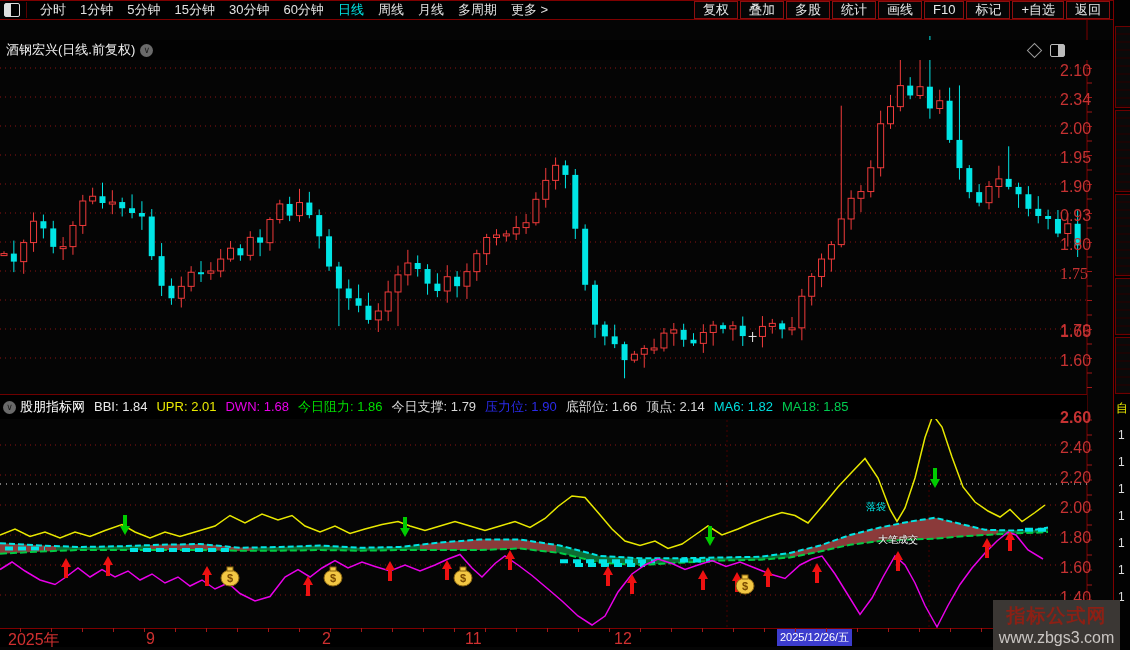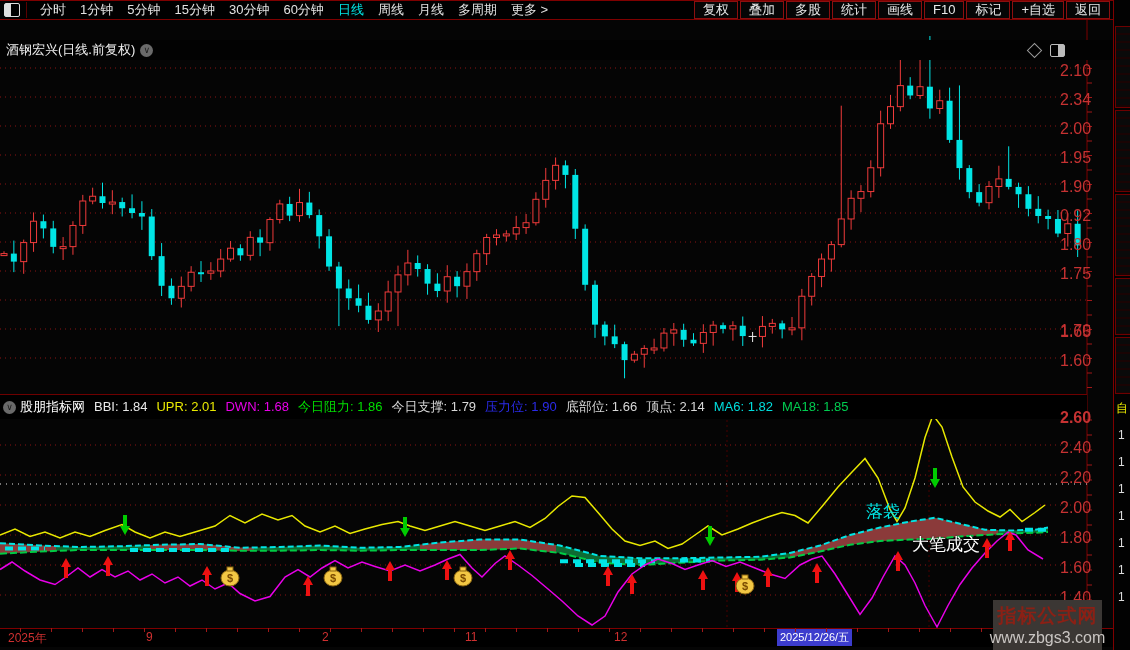--- a/index.html
+++ b/index.html
@@ -27,34 +27,34 @@
   #panel-ico{width:13px;height:11px;border:1px solid #bbb;border-radius:2px;
     background:linear-gradient(90deg,#000 0 55%,#bbb 55%);}
   
   #ind-header{left:0;top:394px;width:1087px;height:24px;background:#000;border-top:1px solid #6e0000;
     display:flex;align-items:center;font-size:13px;white-space:nowrap;overflow:hidden;}
   .ind-field{margin-right:9px;}
   
   .ylab{position:absolute;color:#c63232;font-size:16px;width:34px;text-align:left;left:1060px;}
   
   #xaxis{left:0;top:628px;width:1113px;height:19px;background:#000;border-top:1px solid #7e0000;box-sizing:border-box;}
-  .xlab{position:absolute;top:630px;color:#cf3030;font-size:12px;}
+  .xlab{position:absolute;top:630px;color:#cf3030;font-size:16px;}
   #datebox{position:absolute;top:629px;background:#3c3ccd;color:#fff;font-size:11px;padding:1px 3px;}
   
   #rstrip{left:1113px;top:0;width:17px;height:650px;background:#020202;border-left:1px solid #7e0000;box-sizing:border-box;}
   .rbox{position:absolute;left:1115px;width:14px;border:1px solid #6e0000;
     background:repeating-linear-gradient(#0a0a0a 0 6px,#1a0404 6px 8px);}
   #rtab{position:absolute;left:1116px;top:400px;color:#e8e800;font-size:12px;width:14px;overflow:hidden;}
   .rdig{position:absolute;left:1118px;color:#ddd;font-size:12px;}
   
-  .anno{position:absolute;font-size:17px;white-space:nowrap;}
+  .anno{position:absolute;font-size:10px;white-space:nowrap;}
   #anno-luodai{color:#00e5e5;}
   #anno-dabi{color:#fff;text-shadow:0 0 2px #000;}
   
-  #wm{left:993px;top:600px;width:109px;height:50px;background:#3b3734;z-index:30;
+  #wm{left:993px;top:600px;width:127px;height:50px;background:#3b3734;z-index:30;
     display:flex;flex-direction:column;align-items:center;justify-content:center;}
   #wm-l1{color:#8b2015;font-size:19px;font-weight:bold;letter-spacing:1px;}
   #wm-l2{color:#c9c5c2;font-size:16px;}
   svg{position:absolute;left:0;top:0;}
 </style>
 </head>
 <body>
 
 <div id="stage">
 
@@ -660,43 +660,43 @@
     <span class="circ-chip" style="margin:0 4px 0 3px;">∨</span>
     <span class="ind-field" style="color:#ffffff;">股朋指标网</span>
     <span id="ind-fields"><span class="ind-field" style="color: rgb(232, 232, 232);">BBI: 1.84</span><span class="ind-field" style="color: rgb(232, 232, 0);">UPR: 2.01</span><span class="ind-field" style="color: rgb(232, 0, 232);">DWN: 1.68</span><span class="ind-field" style="color: rgb(0, 221, 0);">今日阻力: 1.86</span><span class="ind-field" style="color: rgb(216, 216, 216);">今日支撑: 1.79</span><span class="ind-field" style="color: rgb(42, 42, 232);">压力位: 1.90</span><span class="ind-field" style="color: rgb(216, 216, 216);">底部位: 1.66</span><span class="ind-field" style="color: rgb(216, 216, 216);">顶点: 2.14</span><span class="ind-field" style="color: rgb(0, 221, 221);">MA6: 1.82</span><span class="ind-field" style="color: rgb(0, 204, 80);">MA18: 1.85</span></span>
   </div>
 
   <div id="xaxis" class="abs"></div>
   <div id="xlabels"></div>
   <div id="datebox" style="left: 777px;">2025/12/26/五</div>
 
   <div id="anno-luodai" class="anno" style="left: 866px; top: 500px;">落袋</div>
-  <div id="anno-dabi" class="anno" style="left: 912px; top: 533px;">大笔成交</div>
+  <div id="anno-dabi" class="anno" style="left: 878px; top: 533px;">大笔成交</div>
 
   <div id="rstrip" class="abs"></div>
   <div class="rbox" style="top:26px;height:80px;"></div>
   <div class="rbox" style="top:110px;height:80px;"></div>
   <div class="rbox" style="top:194px;height:80px;"></div>
   <div class="rbox" style="top:278px;height:55px;"></div>
   <div class="rbox" style="top:337px;height:55px;"></div>
   <div id="rtab">自</div>
   <div id="rdigits"></div>
 
   <div id="wm" class="abs">
     <div id="wm-l1">指标公式网</div>
     <div id="wm-l2">www.zbgs3.com</div>
   </div>
 <div class="ylab" style="top: 62px;">2.10</div>
     <div class="ylab" style="top: 91px;">2.34</div>
     <div class="ylab" style="top: 120px;">2.00</div>
     <div class="ylab" style="top: 149px;">1.95</div>
     <div class="ylab" style="top: 178px;">1.90</div>
-    <div class="ylab" style="top: 207px;">0.92</div>
+    <div class="ylab" style="top: 207px;">0.93</div>
     <div class="ylab" style="top: 236px;">1.80</div>
-    <div class="ylab" style="top: 265px;">1.75</div>
+    <div class="ylab" style="top: 265px; font-family: Liberation Serif, serif;">1.75</div>
     <div class="ylab" style="top: 294px; margin-top: 28px;">1.70</div>
     <div class="ylab" style="top: 323px;">1.65</div>
     <div class="ylab" style="top: 352px;">1.60</div>
     <div class="ylab" style="top: 409px; font-weight: bold;">2.60</div>
     <div class="ylab" style="top: 439px;">2.40</div>
     <div class="ylab" style="top: 469px;">2.20</div>
     <div class="ylab" style="top: 499px;">2.00</div>
     <div class="ylab" style="top: 529px;">1.80</div>
     <div class="ylab" style="top: 559px;">1.60</div>
     <div class="ylab" style="top: 589px;">1.40</div>

